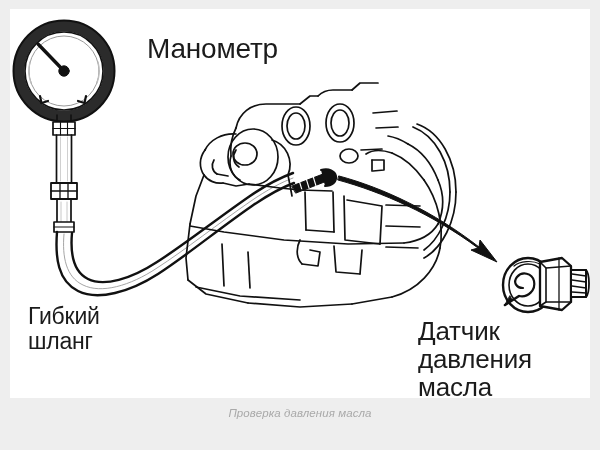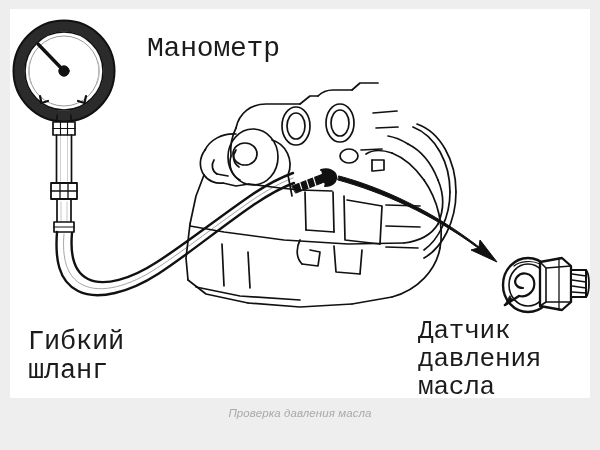--- a/index.html
+++ b/index.html
@@ -66,36 +66,36 @@
     color: #a9a9a9;
     font-family: "Liberation Sans", sans-serif;
     letter-spacing: 0.1px;
     white-space: nowrap;
   }
 
   
   .label {
     position: absolute;
     color: #1b1b1b;
-    font-family: Liberation Mono, monospace;
+    font-family: Liberation Sans, sans-serif;
     font-weight: 400;
     line-height: 1.08;
     white-space: pre;
     -webkit-font-smoothing: antialiased;
   }
   #label-manometer {
     left: 137px;
     top: 25px;
     font-size: 28px;
     letter-spacing: -0.2px;
   }
   #label-hose {
     left: 18px;
-    top: 319px;
-    font-size: 27px;
+    top: 295px;
+    font-size: 23px;
     letter-spacing: -0.2px;
   }
   #label-sensor {
     left: 396px;
     top: 308px;
     font-size: 26px;
     letter-spacing: -0.2px;
     margin-left: 12px;
   }
 </style>

